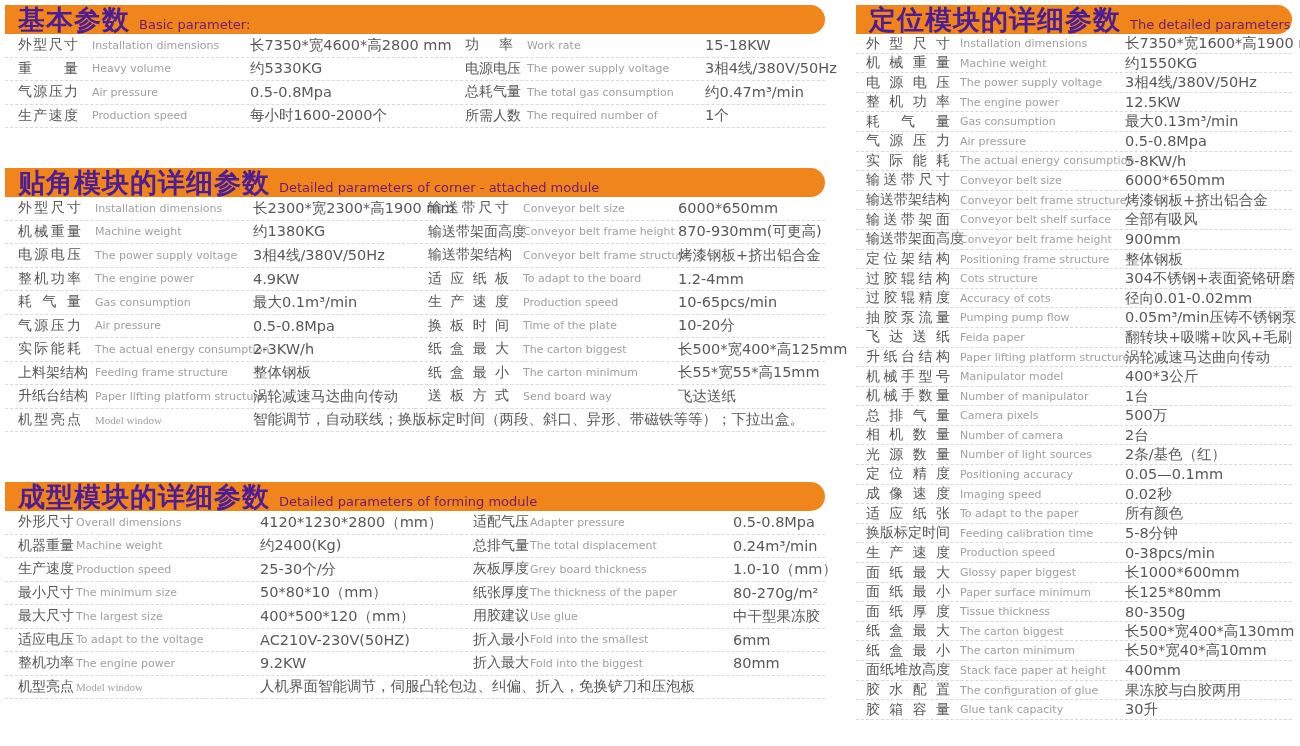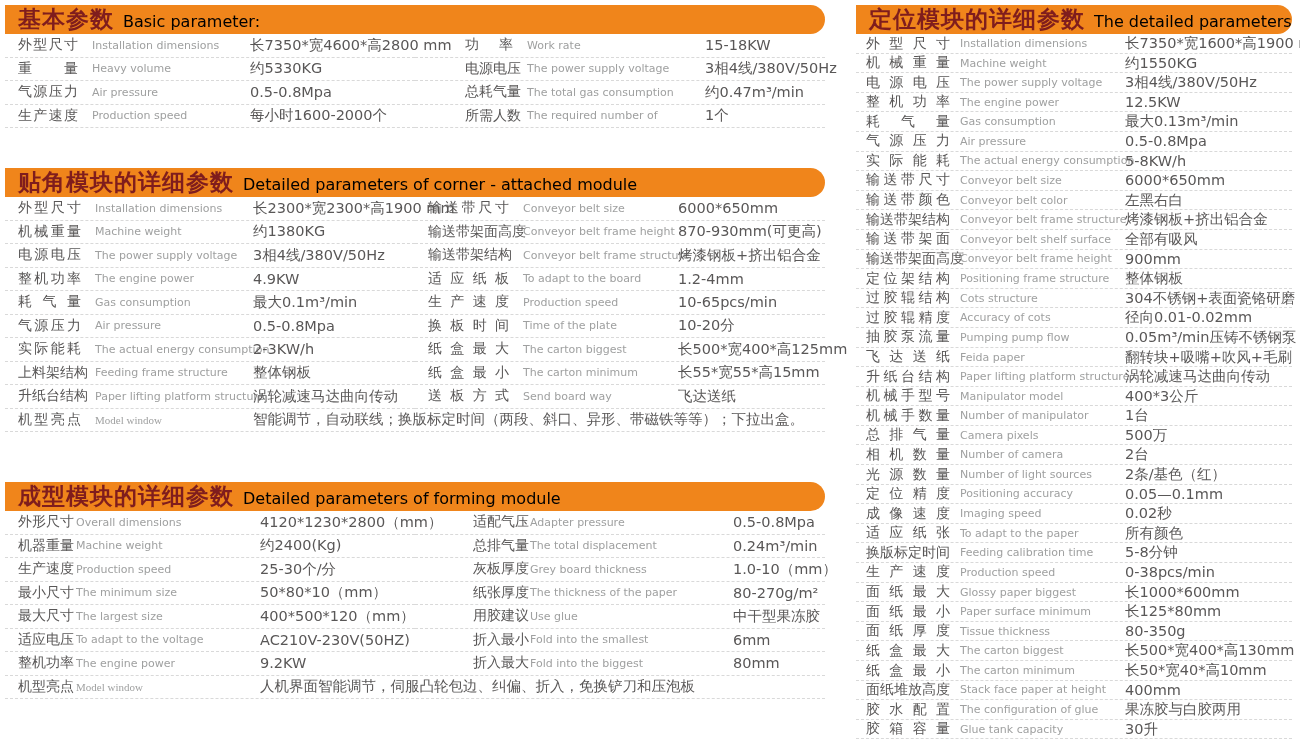--- a/index.html
+++ b/index.html
@@ -15,22 +15,22 @@
   #right-col { left:856px; width:436px; }
 
   .bar {
     display:flex; align-items:baseline;
     background:#F0851B;
     border-radius:0 15px 15px 0;
     height:29px;
     padding-left:13px;
     overflow:hidden;
   }
-  .bar-cn { font-size:23px; font-weight:700; color:#7f1d1d; line-height:29px; letter-spacing:1px; white-space:nowrap; }
-  .bar-en { font-size:16px; color:#000000; margin-left:9px; white-space:nowrap; }
+  .bar-cn { font-size:27px; font-weight:700; color:#4c1d95; line-height:29px; letter-spacing:1px; white-space:nowrap; }
+  .bar-en { font-size:13px; color:#701a75; margin-left:9px; white-space:nowrap; }
 
   .tbl  { display:flex; flex-wrap:wrap; width:100%; }
   .half { width:410px; }
 
   .row {
     display:grid;
     grid-template-columns: var(--cn) var(--en) 1fr;
     align-items:center;
     height:var(--rh,23.5px);
     border-bottom:1px dashed #d9d9d9;
@@ -352,25 +352,20 @@
             <span class="cn">实际能耗</span>
             <span class="en">The actual energy consumption</span>
             <span class="val">5-8KW/h</span>
           </div>
           <div class="row">
             <span class="cn">输送带尺寸</span>
             <span class="en">Conveyor belt size</span>
             <span class="val">6000*650mm</span>
           </div>
           <div class="row">
-            <span class="cn">输送带颜色</span>
-            <span class="en">Conveyor belt color</span>
-            <span class="val">左黑右白</span>
-          </div>
-          <div class="row">
             <span class="cn">输送带架结构</span>
             <span class="en">Conveyor belt frame structure</span>
             <span class="val">烤漆钢板+挤出铝合金</span>
           </div>
           <div class="row">
             <span class="cn">输送带架面</span>
             <span class="en">Conveyor belt shelf surface</span>
             <span class="val">全部有吸风</span>
           </div>
           <div class="row">

